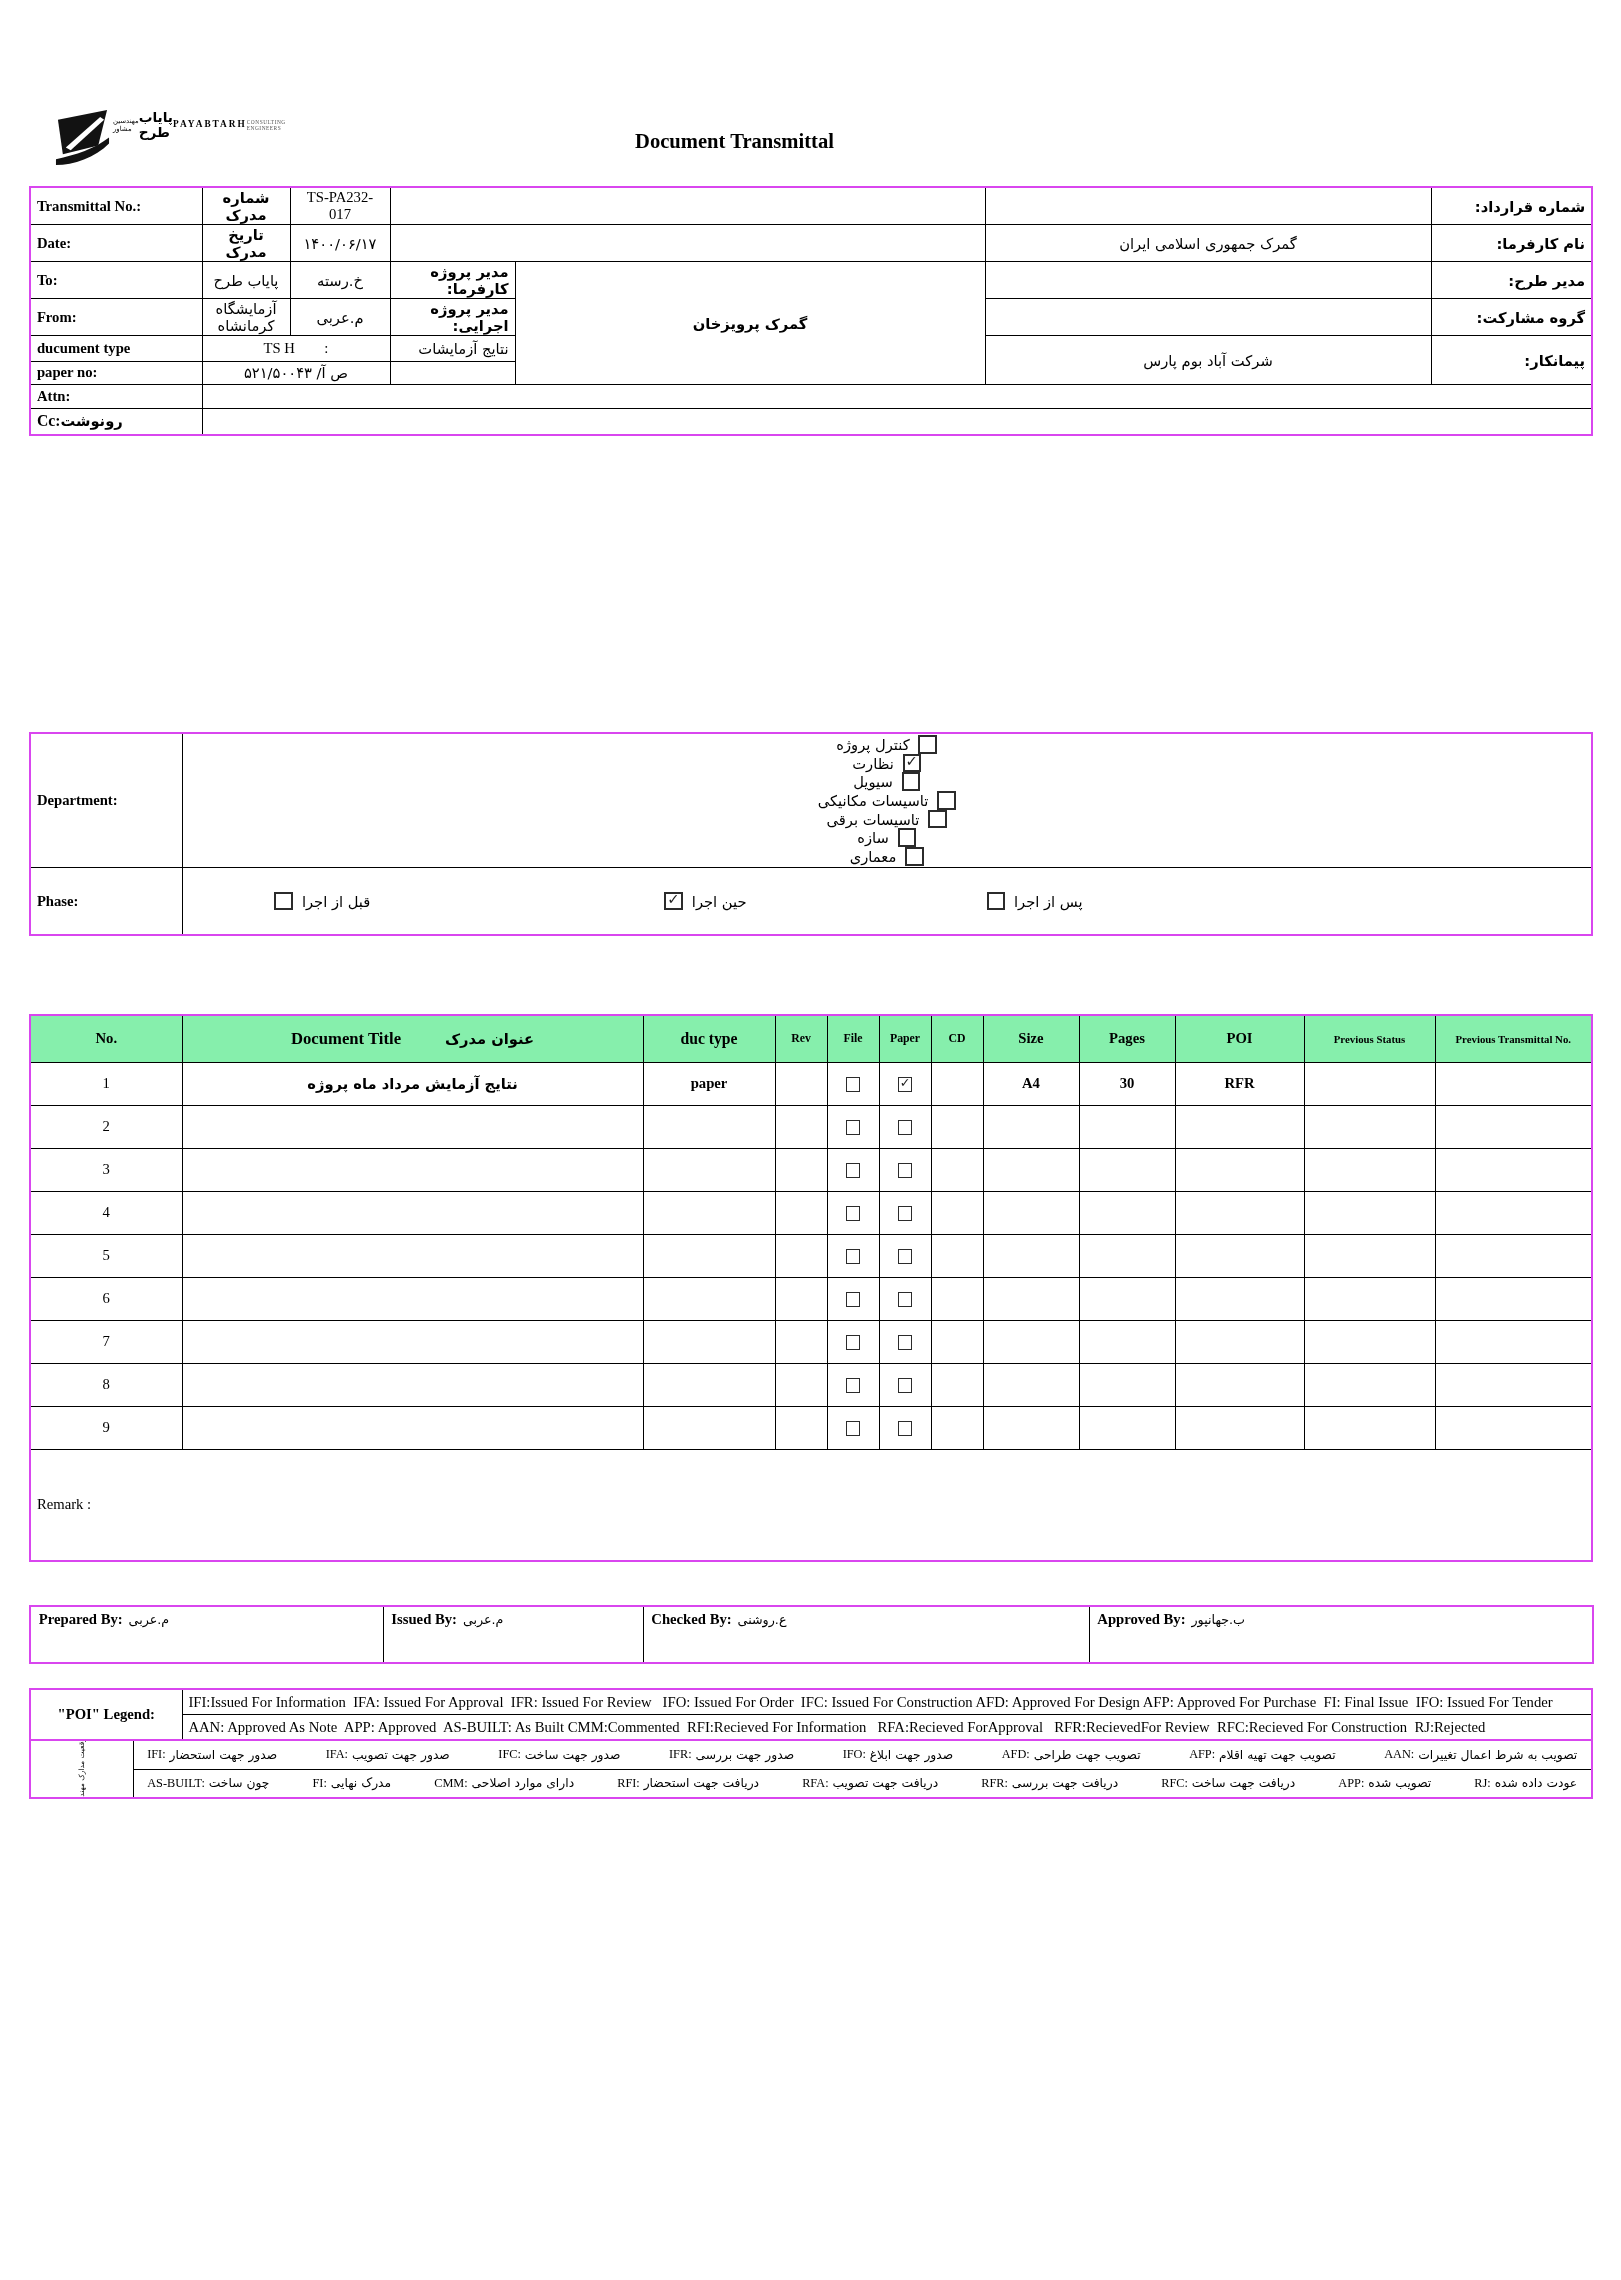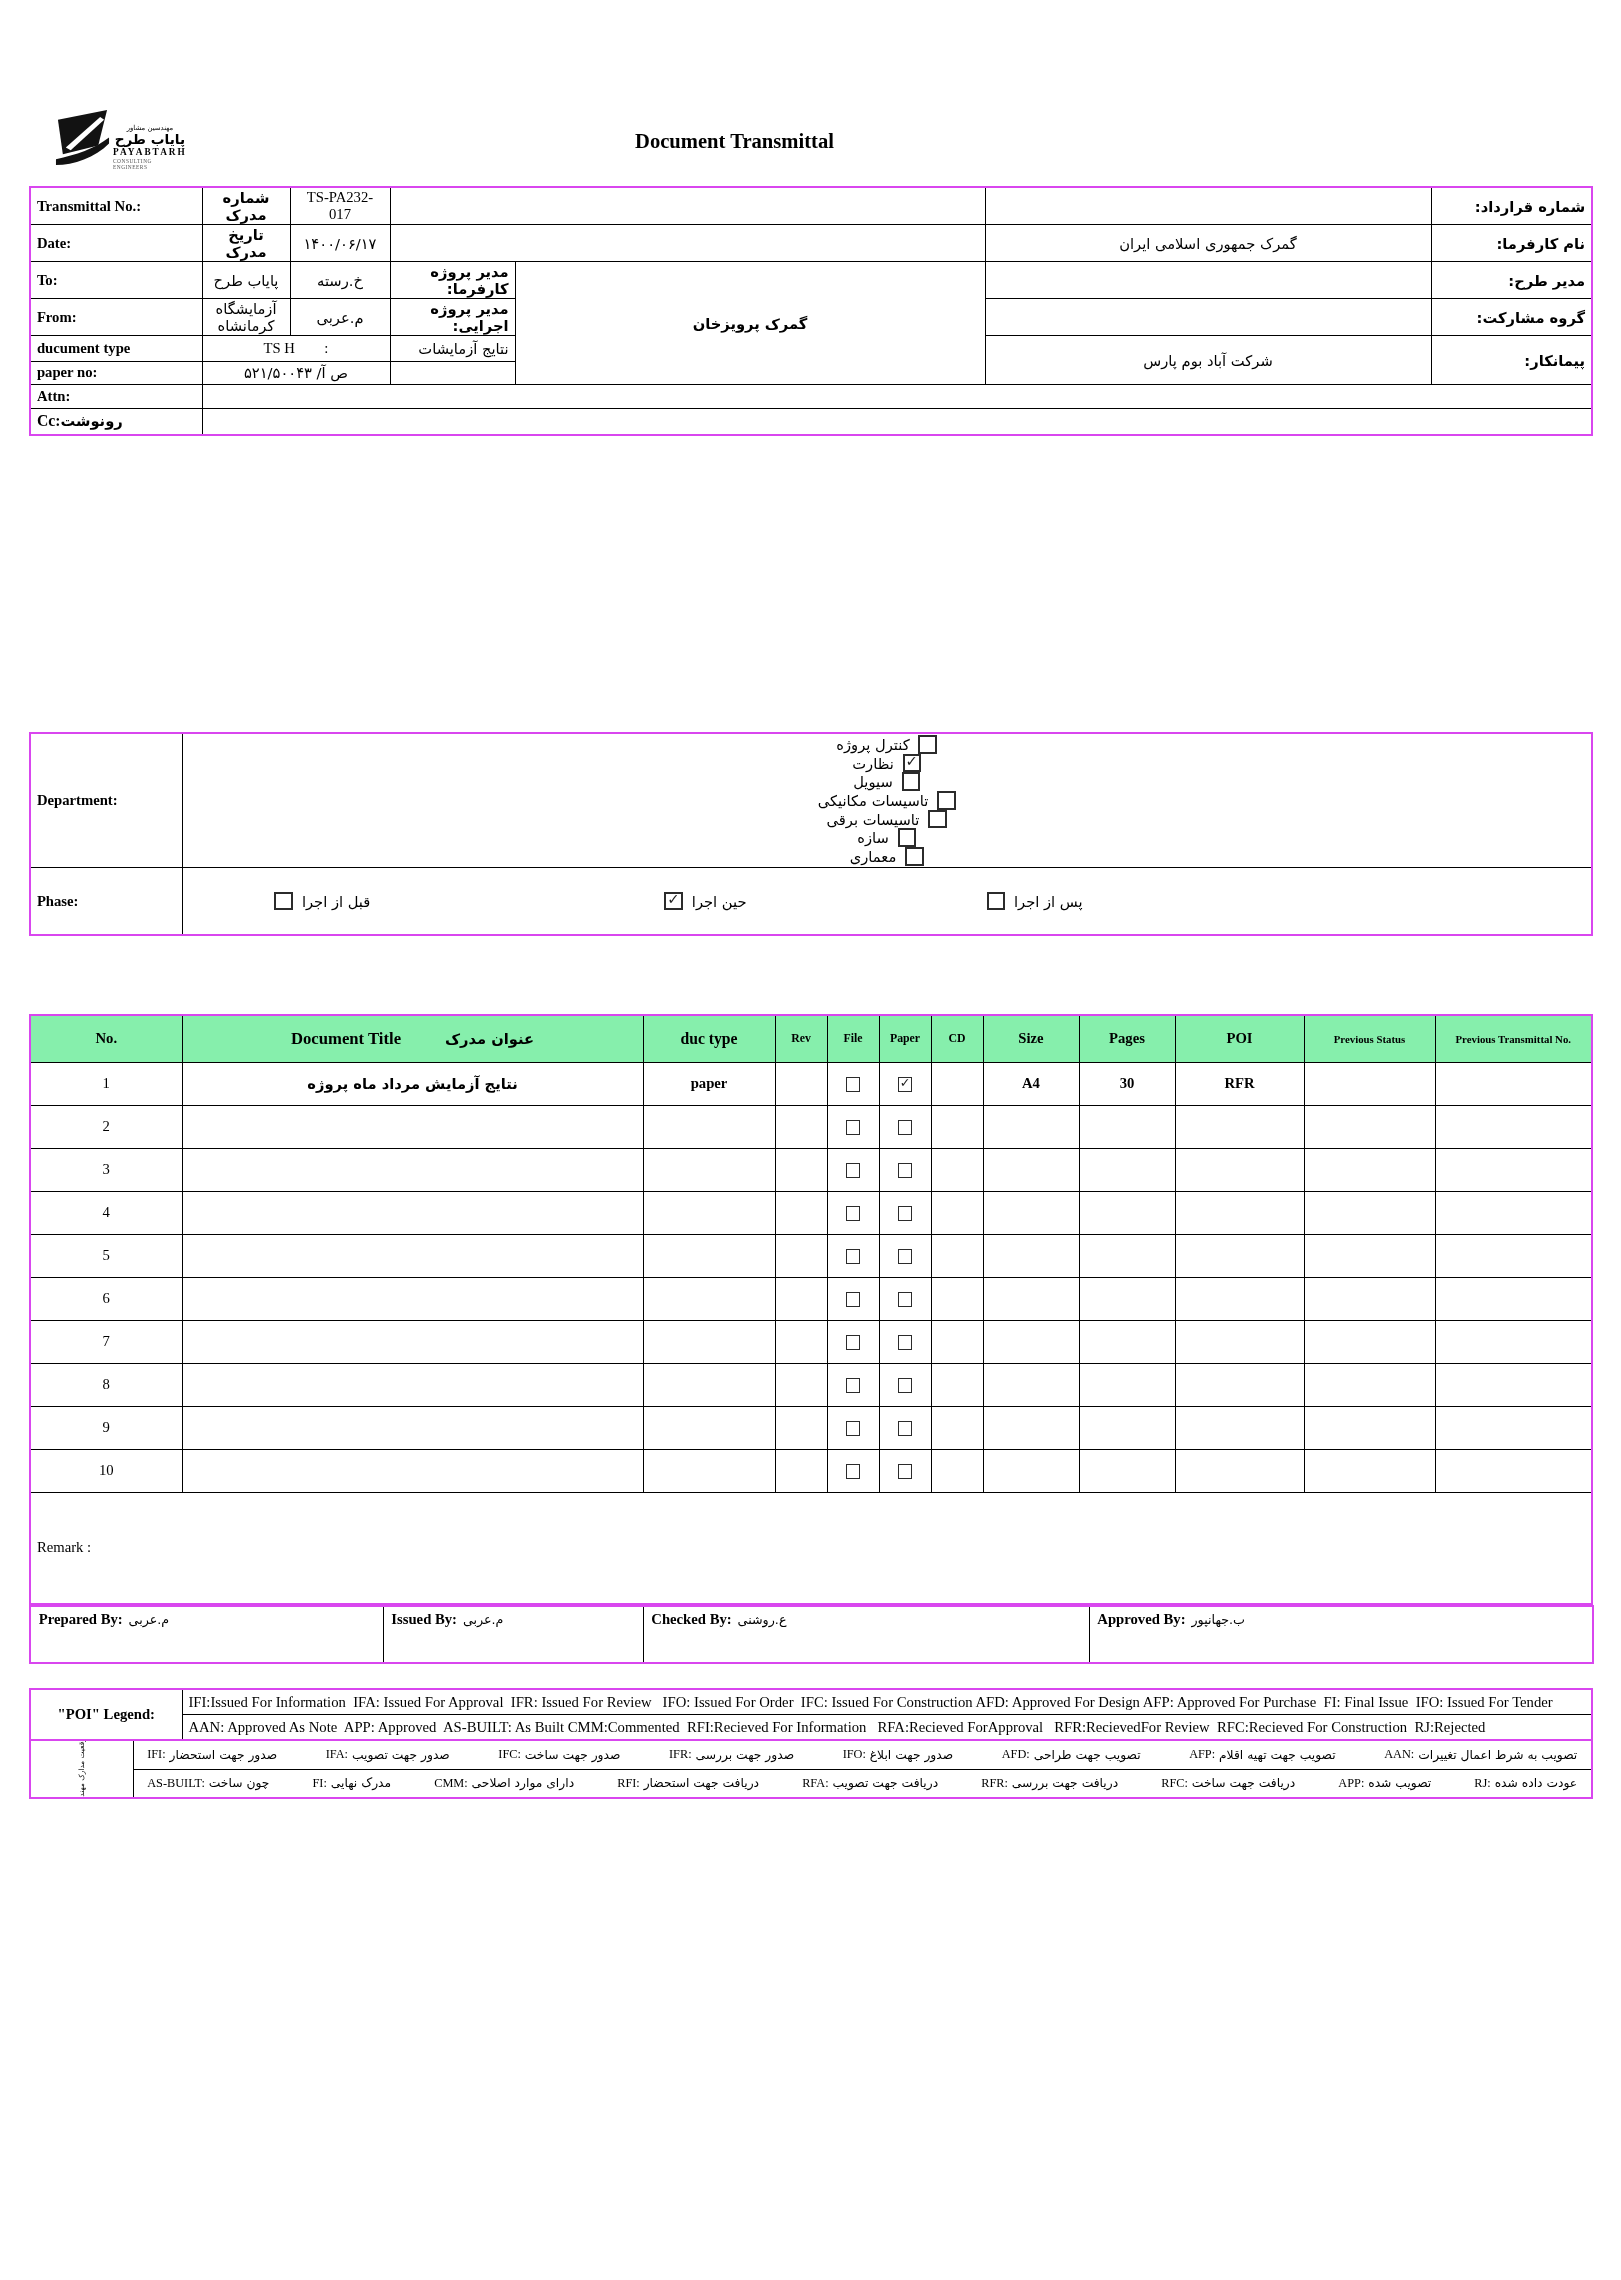--- a/index.html
+++ b/index.html
@@ -71,21 +71,21 @@
               direction:ltr;padding:0 7.8px;font-size:12.3px;}
   .fa-item{display:inline-flex;align-items:center;gap:3.9px;white-space:nowrap;}
   .fa-item .abbr{font-size:12.3px;}
   .fa-item .txt{font-size:12.3px;}
   .vertcell{padding:0;text-align:center;overflow:visible;}
   .vert{display:inline-block;transform:rotate(-90deg);font-size:7.4px;white-space:nowrap;}
 
   
   .logo{position:absolute;left:54px;top:108px;width:132px;height:71px;display:flex;align-items:flex-start;}
   .logo-shape{flex:0 0 auto;}
-  .logo-text{display:flex;flex-direction:column;align-items:center;margin-left:2px;margin-top:16px;}
+  .logo-text{display:flex;align-items:center;margin-left:2px;margin-top:2px;}
   .logo-tagline{font-size:6.9px;}
   .logo-name-fa{font-size:13.7px;font-weight:bold;line-height:1.1;}
   .logo-name-en{font-size:9.3px;font-weight:bold;letter-spacing:2px;line-height:1.2;}
   .logo-sub{font-size:5.4px;color:#555;letter-spacing:0.5px;}
   .doc-title{position:absolute;left:509px;top:130px;width:451px;text-align:center;
              font-size:20.6px;font-weight:bold;}
 </style>
 </head>
 <body>
 
@@ -394,34 +394,20 @@
       <td class="ctr"></td>
       <td class="ctr"><span class="cb sm"></span></td>
       <td class="ctr"><span class="cb sm"></span></td>
       <td class="ctr"></td>
       <td class="ctr"></td>
       <td class="ctr"></td>
       <td class="ctr"></td>
       <td class="ctr"></td>
       <td class="ctr"></td>
     </tr>
-    <tr class="h44">
-      <td class="ctr">10</td>
-      <td class="ctr fa row-title"></td>
-      <td class="ctr b"></td>
-      <td class="ctr"></td>
-      <td class="ctr"><span class="cb sm"></span></td>
-      <td class="ctr"><span class="cb sm"></span></td>
-      <td class="ctr"></td>
-      <td class="ctr"></td>
-      <td class="ctr"></td>
-      <td class="ctr"></td>
-      <td class="ctr"></td>
-      <td class="ctr"></td>
-    </tr>
 
     <tr class="h98">
       <td colspan="12" class="remark">
         <span>Remark :</span>
       </td>
     </tr>
   </tbody>
     </table>
 
   <table class="tbl t-sig">

